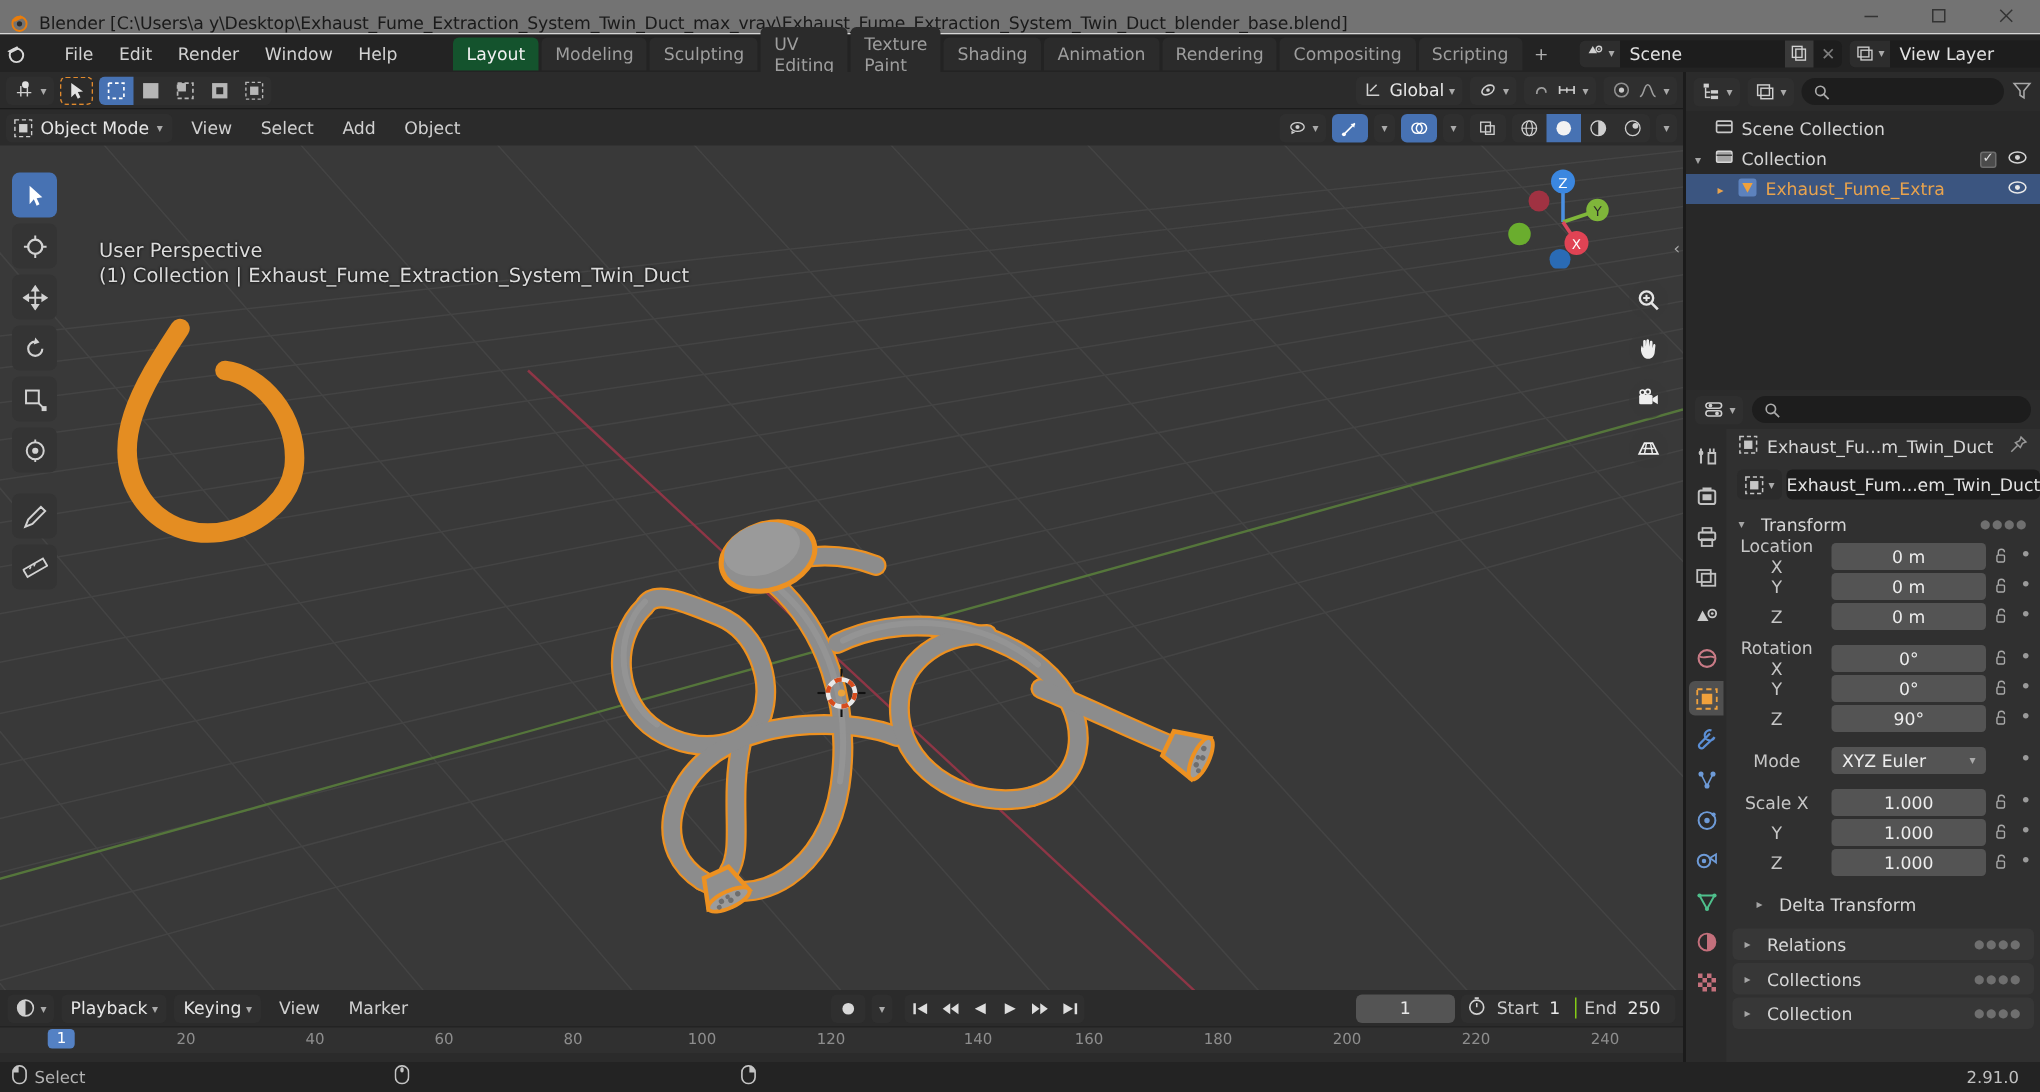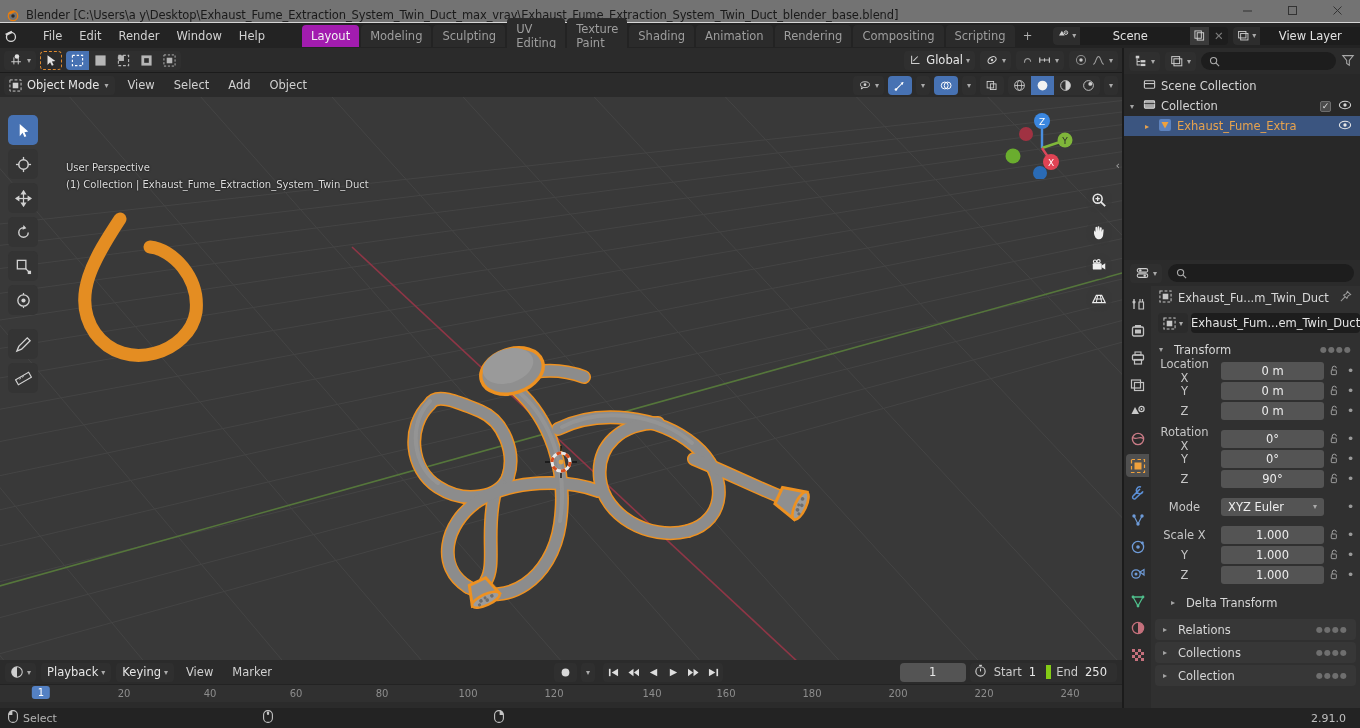--- a/index.html
+++ b/index.html
@@ -21,26 +21,26 @@
   .tb-btns{display:flex;height:23px;}
   .tb-btn{width:45px;display:flex;align-items:center;justify-content:center;color:#333;font-size:12px;}
 
   
   .topbar{height:25px;background:#232323;display:flex;align-items:center;padding:0 3px;gap:15px;}
   .blender-logo{width:26px;display:flex;justify-content:center;align-items:center;}
   .menu{display:flex;align-items:center;gap:1px;margin-left:2px;}
   .menu-item{padding:3px 8px;border-radius:3px;color:#d2d2d2;font-size:11.5px;}
   .wstabs{display:flex;align-items:center;margin-left:14px;gap:2px;}
   .wstab{padding:4px 9px;border-radius:4px 4px 0 0;color:#9e9e9e;font-size:11.5px;background:#2b2b2b;}
-  .wstab.active{background:#a21caf;color:#f2f2f2;}
+  .wstab.active{background:#14532d;color:#f2f2f2;}
   .wstab.plus{background:transparent;color:#b0b0b0;padding:4px 6px;}
   .topbar-right{margin-left:auto;display:flex;align-items:center;gap:5px;padding-right:3px;}
   .id-block{display:flex;align-items:center;background:#1d1d1d;border-radius:4px;height:18px;}
   .id-icon{display:flex;align-items:center;gap:2px;background:#2d2d2d;border-radius:4px 0 0 4px;padding:0 4px;height:18px;}
-  .id-name{padding:0 16px 0 6px;min-width:110px;font-size:11.5px;color:#e2e2e2;line-height:18px;text-align:center;}
+  .id-name{padding:0 16px 0 6px;min-width:110px;font-size:11.5px;color:#e2e2e2;line-height:18px;}
   .id-btn{width:19px;height:18px;display:flex;align-items:center;justify-content:center;background:#3a3a3a;}
   .id-btn.x{background:transparent;color:#7d7d7d;}
 
   
   .main{position:absolute;top:48px;left:0;width:1360px;height:680px;}
   .viewport-area{position:absolute;left:0;top:0;width:1122px;height:612px;}
   .right-area{position:absolute;left:1124px;top:0;width:236px;height:680px;}
 
   
   .vp-head{height:25px;background:#2b2b2b;display:flex;align-items:center;padding:0 4px;gap:4px;border-bottom:1px solid #1b1b1b;}
@@ -51,21 +51,21 @@
   .dash-box{border:1.5px dashed #e08a2e;border-radius:4px;padding:1px 3px;display:flex;align-items:center;}
   .dd{display:flex;align-items:center;gap:3px;background:#2f2f2f;border-radius:4px;height:19px;padding:0 5px;}
   .chev{font-size:8px;color:#aaa;}
   .mode-dd{display:flex;align-items:center;gap:5px;background:#2f2f2f;border-radius:4px;height:19px;padding:0 7px 0 5px;}
   .hdr-menu{padding:2px 7px;color:#d0d0d0;border-radius:3px;}
   .vp-head2 .right{margin-left:auto;display:flex;align-items:center;gap:4px;}
 
   
   .viewport{position:absolute;left:0;top:49px;width:1122px;height:563px;overflow:hidden;background:#393939;}
   .grid-svg{position:absolute;inset:0;}
-  .vp-text{position:absolute;left:66px;top:62px;font-size:10px;color:#dcdcdc;line-height:17px;text-shadow:0 0 2px #000;}
+  .vp-text{position:absolute;left:66px;top:62px;font-size:13px;color:#dcdcdc;line-height:17px;text-shadow:0 0 2px #000;}
   .gizmo{position:absolute;right:45px;top:10px;width:72px;height:72px;}
   .vp-tools-left{position:absolute;left:8px;top:18px;display:flex;flex-direction:column;gap:4px;}
   .tool-btn{width:30px;height:30px;border-radius:5px;background:#343434;display:flex;align-items:center;justify-content:center;}
   .tool-btn.active{background:#4772b3;}
   .vp-nav{position:absolute;right:10px;top:90px;display:flex;flex-direction:column;gap:7px;align-items:center;}
   .nav-btn{width:26px;height:26px;border-radius:50%;background:#38383899;display:flex;align-items:center;justify-content:center;}
   .collapse-arrow{position:absolute;right:2px;top:62px;color:#a9a9a9;font-size:11px;}
 
   
   .timeline{position:absolute;left:0;top:612px;width:1122px;height:68px;background:#2b2b2b;}
@@ -702,21 +702,21 @@
           <div class="tl-right">
             <div class="num-field">1</div>
             <div style="display:flex;align-items:center;gap:2px;background:#2f2f2f;border-radius:4px;height:19px;padding:0 4px;">
               <span><svg width="13" height="13" viewBox="0 0 14 14">
                     <circle cx="7" cy="8" r="5" fill="none" stroke="#d0d0d0" stroke-width="1.2"></circle>
                     <line x1="7" y1="8" x2="7" y2="5" stroke="#d0d0d0" stroke-width="1.1"></line>
                     <line x1="5.5" y1="1.5" x2="8.5" y2="1.5" stroke="#d0d0d0" stroke-width="1.3"></line>
                   </svg></span>
               <span style="padding:0 5px;color:#cccccc;">Start</span>
               <span style="padding-right:8px;color:#e8e8e8;">1</span>
-              <span style="padding:0 5px;color:#cccccc;border-left:5px solid #84cc16;">End</span>
+              <span style="padding:0 5px;color:#cccccc;border-left:1px solid #84cc16;">End</span>
               <span style="padding-right:6px;color:#e8e8e8;">250</span>
             </div>
           </div>
         </div>
 
         <div class="tl-ruler">
           <div class="tick" style="left:124px;">20</div>
           <div class="tick" style="left:210px;">40</div>
           <div class="tick" style="left:296px;">60</div>
           <div class="tick" style="left:382px;">80</div>

